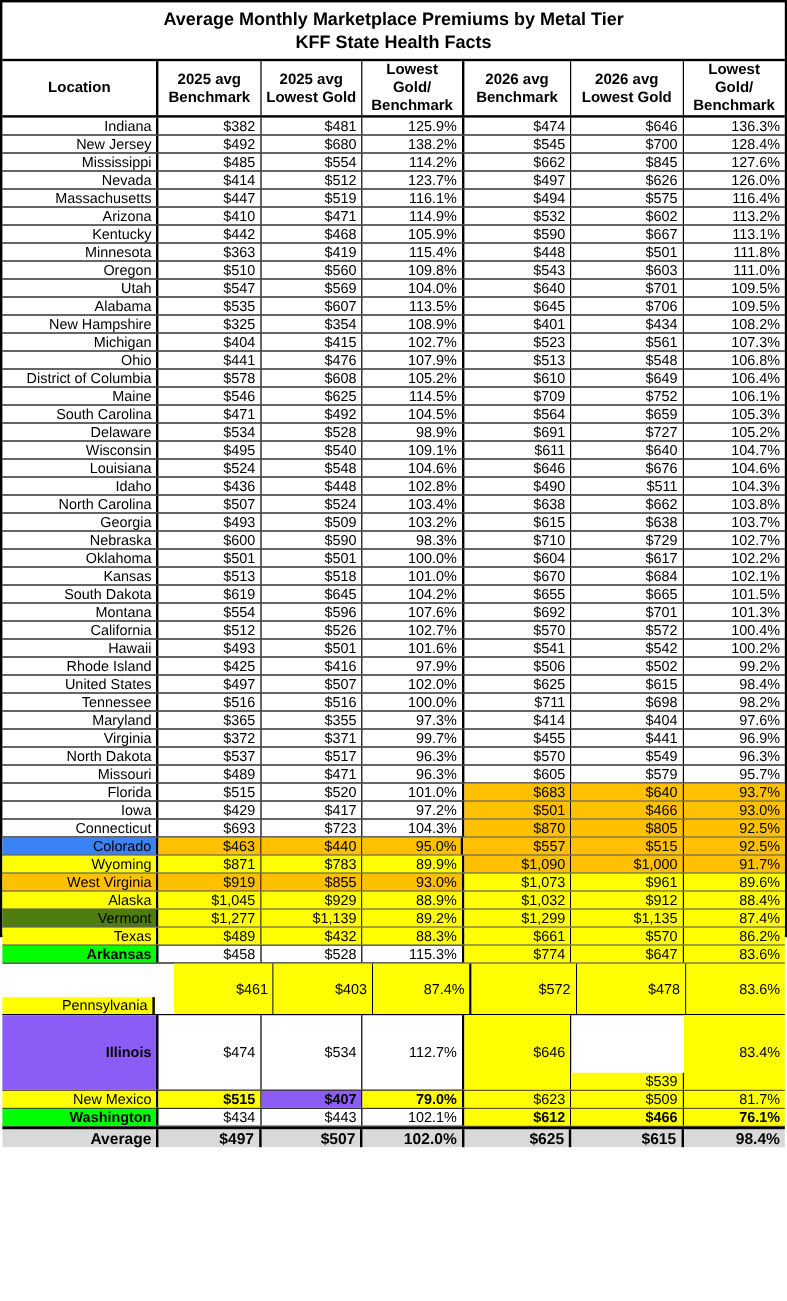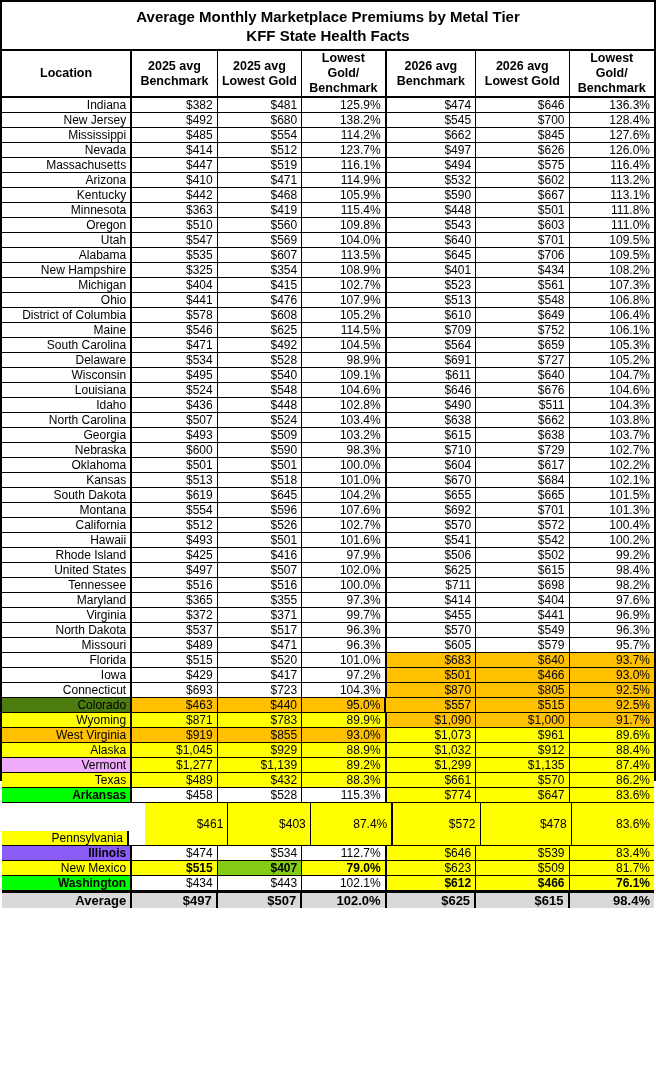--- a/index.html
+++ b/index.html
@@ -443,21 +443,21 @@
       <div class="row">
         <div class="cell c0">Connecticut</div>
         <div class="cell c1">$693</div>
         <div class="cell c2">$723</div>
         <div class="cell c3">104.3%</div>
         <div class="cell c4" style="background: rgb(255, 192, 0);">$870</div>
         <div class="cell c5" style="background: rgb(255, 192, 0);">$805</div>
         <div class="cell c6" style="background: rgb(255, 192, 0);">92.5%</div>
       </div>
       <div class="row">
-        <div class="cell c0" style="background: #4d7c0f; text-align: center;">Colorado</div>
+        <div class="cell c0" style="background: #3b82f6; text-align: center;">Colorado</div>
         <div class="cell c1" style="background: rgb(255, 192, 0);">$463</div>
         <div class="cell c2" style="background: rgb(255, 192, 0);">$440</div>
         <div class="cell c3" style="background: rgb(255, 192, 0);">95.0%</div>
         <div class="cell c4" style="background: rgb(255, 192, 0); padding-left: 44px;">$557</div>
         <div class="cell c5" style="background: rgb(255, 192, 0);">$515</div>
         <div class="cell c6" style="background: rgb(255, 192, 0);">92.5%</div>
       </div>
       <div class="row">
         <div class="cell c0" style="background: rgb(255, 255, 0);">Wyoming</div>
         <div class="cell c1" style="background: rgb(255, 255, 0);">$871</div>
@@ -479,21 +479,21 @@
       <div class="row">
         <div class="cell c0" style="background: rgb(255, 255, 0);">Alaska</div>
         <div class="cell c1" style="background: rgb(255, 255, 0);">$1,045</div>
         <div class="cell c2" style="background: rgb(255, 255, 0);">$929</div>
         <div class="cell c3" style="background: rgb(255, 255, 0);">88.9%</div>
         <div class="cell c4" style="background: rgb(255, 255, 0);">$1,032</div>
         <div class="cell c5" style="background: rgb(255, 255, 0);">$912</div>
         <div class="cell c6" style="background: rgb(255, 255, 0);">88.4%</div>
       </div>
       <div class="row">
-        <div class="cell c0" style="background: #f0abfc;">Vermont</div>
+        <div class="cell c0" style="background: #4d7c0f;">Vermont</div>
         <div class="cell c1" style="background: rgb(255, 255, 0);">$1,277</div>
         <div class="cell c2" style="background: rgb(255, 255, 0);">$1,139</div>
         <div class="cell c3" style="background: rgb(255, 255, 0);">89.2%</div>
         <div class="cell c4" style="background: rgb(255, 255, 0);">$1,299</div>
         <div class="cell c5" style="background: rgb(255, 255, 0);">$1,135</div>
         <div class="cell c6" style="background: rgb(255, 255, 0);">87.4%</div>
       </div>
       <div class="row">
         <div class="cell c0" style="background: rgb(255, 255, 0);">Texas</div>
         <div class="cell c1" style="background: rgb(255, 255, 0);">$489</div>
@@ -520,27 +520,27 @@
         <div class="cell c4" style="background: rgb(255, 255, 0);">$572</div>
         <div class="cell c5" style="background: rgb(255, 255, 0);">$478</div>
         <div class="cell c6" style="background: rgb(255, 255, 0);">83.6%</div>
       </div>
       <div class="row">
         <div class="cell c0" style="background: #8b5cf6; font-weight: bold;">Illinois</div>
         <div class="cell c1">$474</div>
         <div class="cell c2">$534</div>
         <div class="cell c3">112.7%</div>
         <div class="cell c4" style="background: rgb(255, 255, 0);">$646</div>
-        <div class="cell c5" style="background: rgb(255, 255, 0);">$539</div>
+        <div class="cell c5" style="background: rgb(255, 255, 0); margin-top: 48px;">$539</div>
         <div class="cell c6" style="background: rgb(255, 255, 0);">83.4%</div>
       </div>
       <div class="row">
         <div class="cell c0" style="background: rgb(255, 255, 0);">New Mexico</div>
         <div class="cell c1" style="background: rgb(255, 255, 0); font-weight: bold;">$515</div>
-        <div class="cell c2" style="background: #84cc16; font-weight: bold;">$407</div>
+        <div class="cell c2" style="background: #8b5cf6; font-weight: bold;">$407</div>
         <div class="cell c3" style="background: rgb(255, 255, 0); font-weight: bold;">79.0%</div>
         <div class="cell c4" style="background: rgb(255, 255, 0);">$623</div>
         <div class="cell c5" style="background: rgb(255, 255, 0);">$509</div>
         <div class="cell c6" style="background: rgb(255, 255, 0);">81.7%</div>
       </div>
       <div class="row">
         <div class="cell c0" style="background: rgb(0, 255, 0); font-weight: bold;">Washington</div>
         <div class="cell c1">$434</div>
         <div class="cell c2">$443</div>
         <div class="cell c3">102.1%</div>

